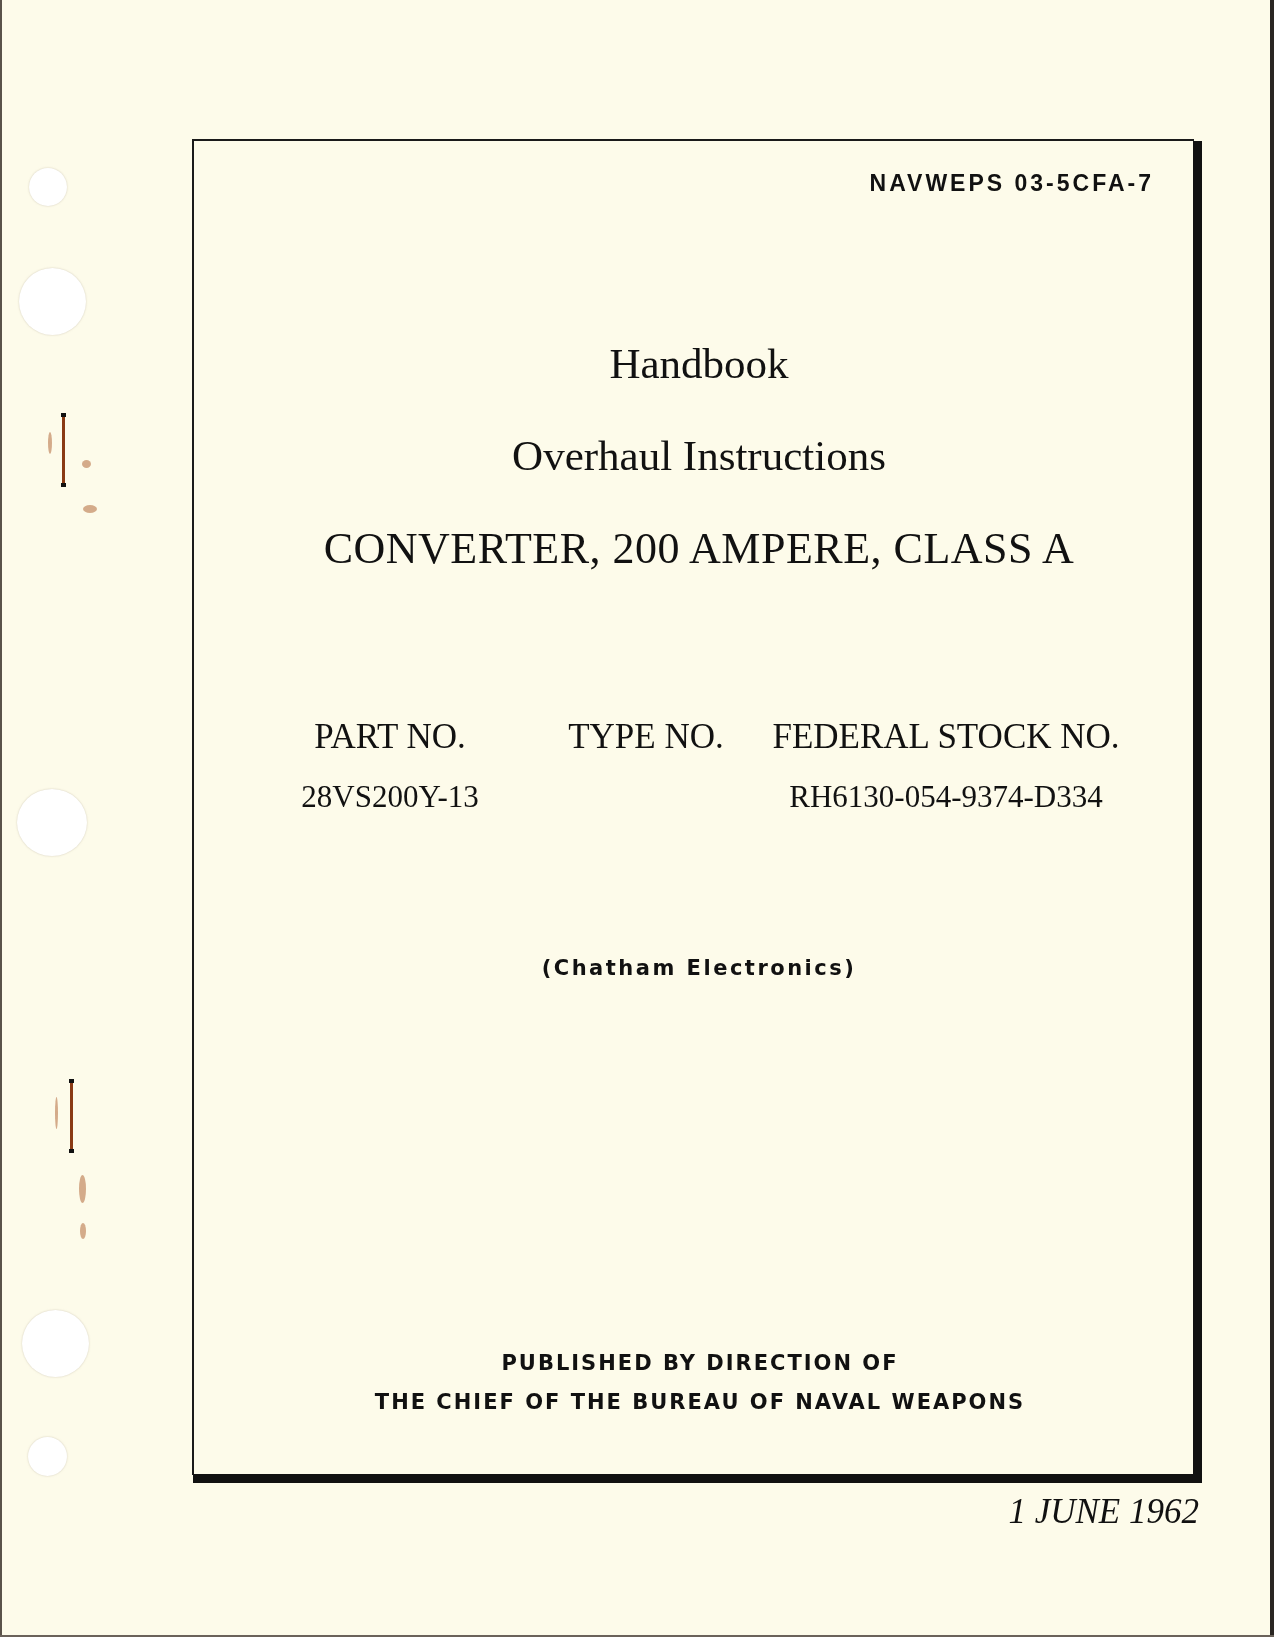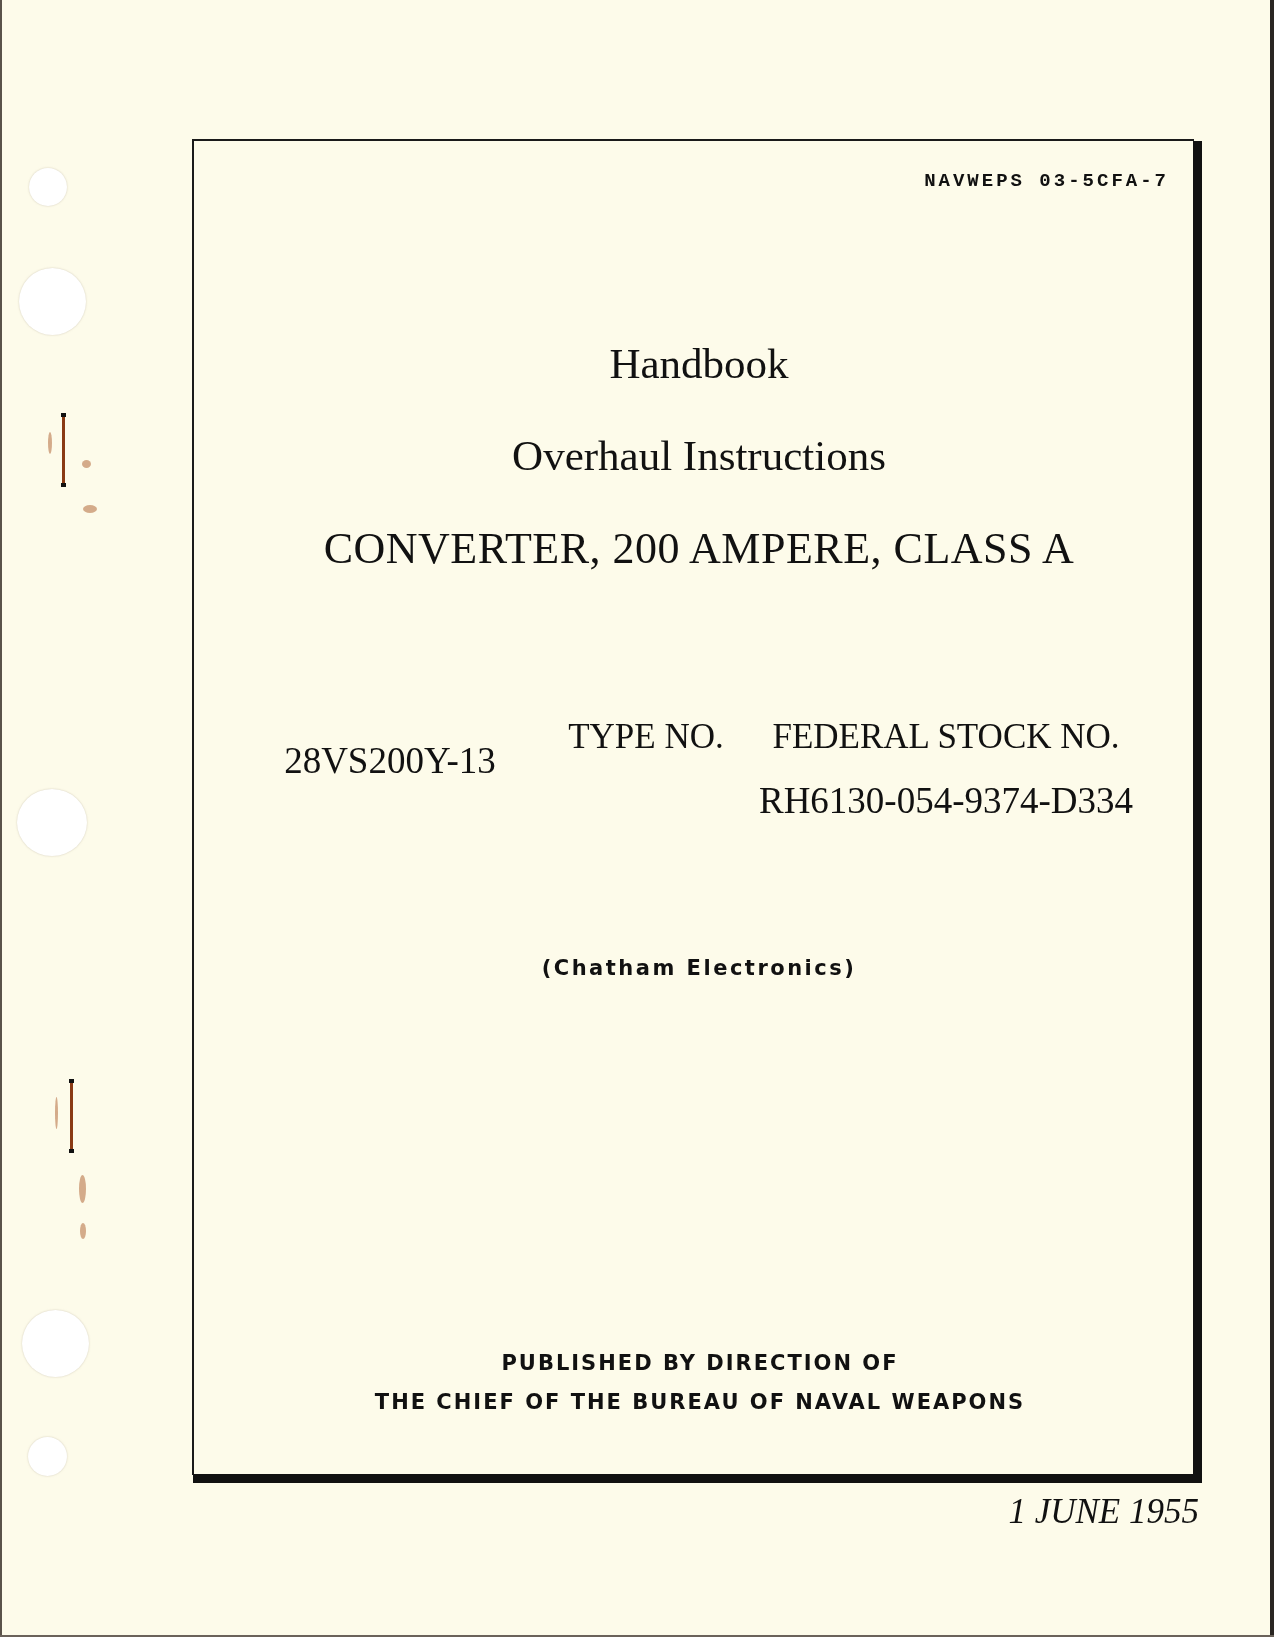--- a/index.html
+++ b/index.html
@@ -23,32 +23,32 @@
   .binder-mark::before { top: 0; }
   .binder-mark::after { bottom: 0; }
   .speck { position: absolute; background: #b36a3a; opacity: 0.55; border-radius: 50%; }
 
   .frame-top { position: absolute; left: 192px; top: 139px; width: 1002px; height: 2px; background: #1a1a1a; }
   .frame-left { position: absolute; left: 192px; top: 141px; width: 2px; height: 1334px; background: #1a1a1a; }
   .frame-right { position: absolute; left: 1193px; top: 141px; width: 9px; height: 1341px; background: #111; }
   .frame-bottom { position: absolute; left: 193px; top: 1474px; width: 1009px; height: 9px; background: #111; }
 
   .doc-number {
-    position: absolute; right: 105px; top: 170px;
-    font-family: Liberation Mono, monospace; font-weight: bold;
-    font-size: 19px; letter-spacing: 3px;
+    position: absolute; right: 120px; top: 170px;
+    font-family: Liberation Sans, sans-serif; font-weight: bold;
+    font-size: 23px; letter-spacing: 3px;
   }
   .centered { position: absolute; left: 0; width: 1398px; text-align: center; }
   .title-handbook { top: 339px; font-size: 43px; }
   .title-overhaul { top: 431px; font-size: 43px; }
   .title-main { top: 523px; font-size: 44px; letter-spacing: 0.5px; }
 
   .id-col { position: absolute; text-align: center; }
   .id-head { font-size: 35px; white-space: nowrap; }
-  .id-val { font-size: 37px; white-space: nowrap; margin-top: 22px; }
+  .id-val { font-size: 31px; white-space: nowrap; margin-top: 22px; }
   .col-part { left: 268px; width: 244px; top: 717px; }
   .col-type { left: 520px; width: 252px; top: 717px; font-family: Liberation Serif, serif; }
   .col-fsn { left: 756px; width: 380px; top: 717px; }
 
   .manufacturer {
     position: absolute; left: 0; width: 1398px; text-align: center; top: 956px;
     font-family: "DejaVu Sans", sans-serif; font-weight: bold; font-size: 21px; letter-spacing: 2.5px;
   }
   .published {
     position: absolute; left: 0; width: 1400px; text-align: center;
@@ -89,28 +89,29 @@
 <div class="frame-right"></div>
 <div class="frame-bottom"></div>
 
 <div class="doc-number">NAVWEPS 03-5CFA-7</div>
 
 <div class="centered title-handbook">Handbook</div>
 <div class="centered title-overhaul">Overhaul Instructions</div>
 <div class="centered title-main">CONVERTER, 200 AMPERE, CLASS A</div>
 
 <div class="id-col col-part">
+  <div class="id-head">PART NO.</div>
   <div class="id-val">28VS200Y-13</div>
 </div>
 <div class="id-col col-type">
   <div class="id-head">TYPE NO.</div>
 </div>
 <div class="id-col col-fsn">
   <div class="id-head">FEDERAL STOCK NO.</div>
   <div class="id-val">RH6130-054-9374-D334</div>
 </div>
 
 <div class="manufacturer">(Chatham Electronics)</div>
 
 <div class="published pub-1">PUBLISHED BY DIRECTION OF</div>
 <div class="published pub-2">THE CHIEF OF THE BUREAU OF NAVAL WEAPONS</div>
 
-<div class="date">1 JUNE 1955</div>
+<div class="date">1 JUNE 1962</div>
 
 </body></html>

